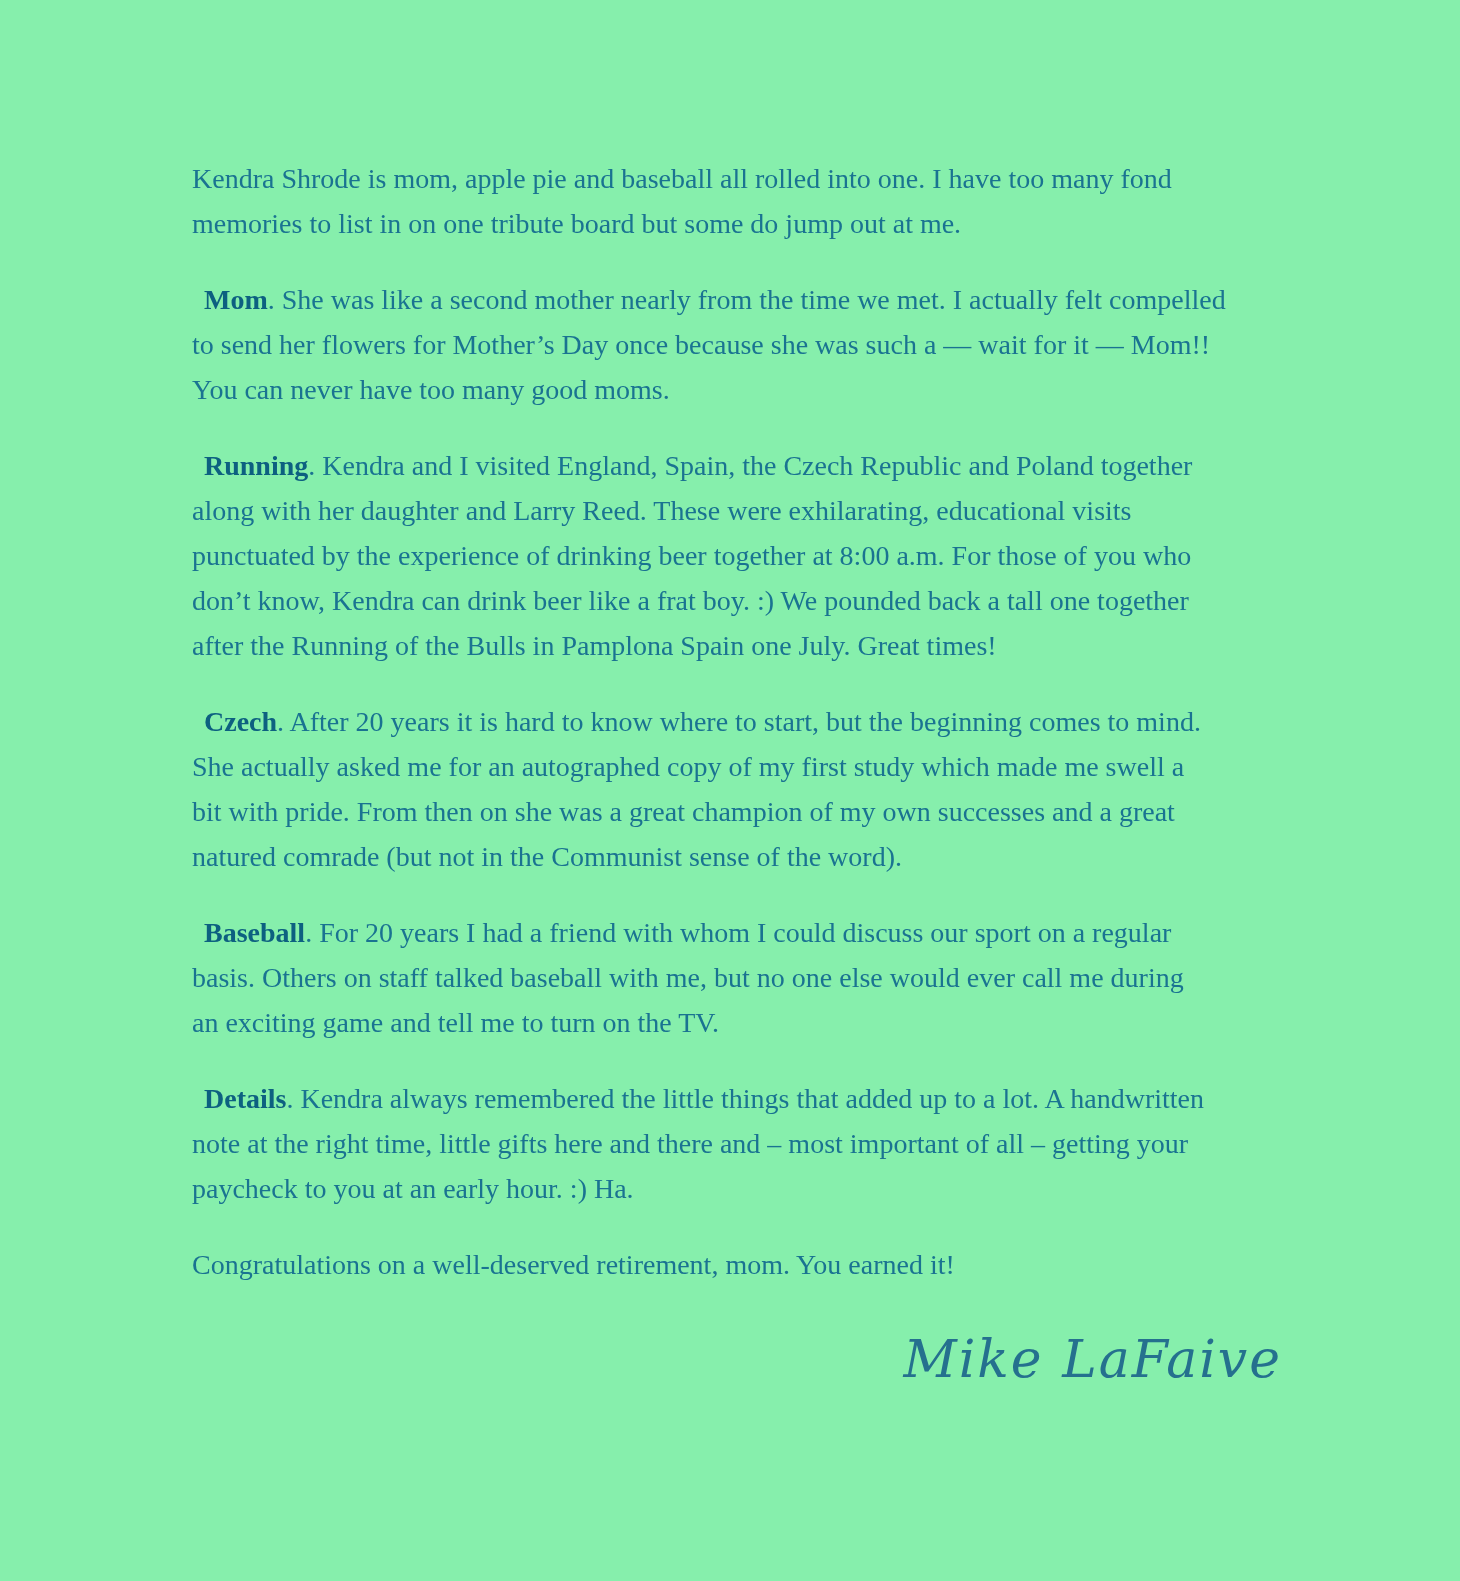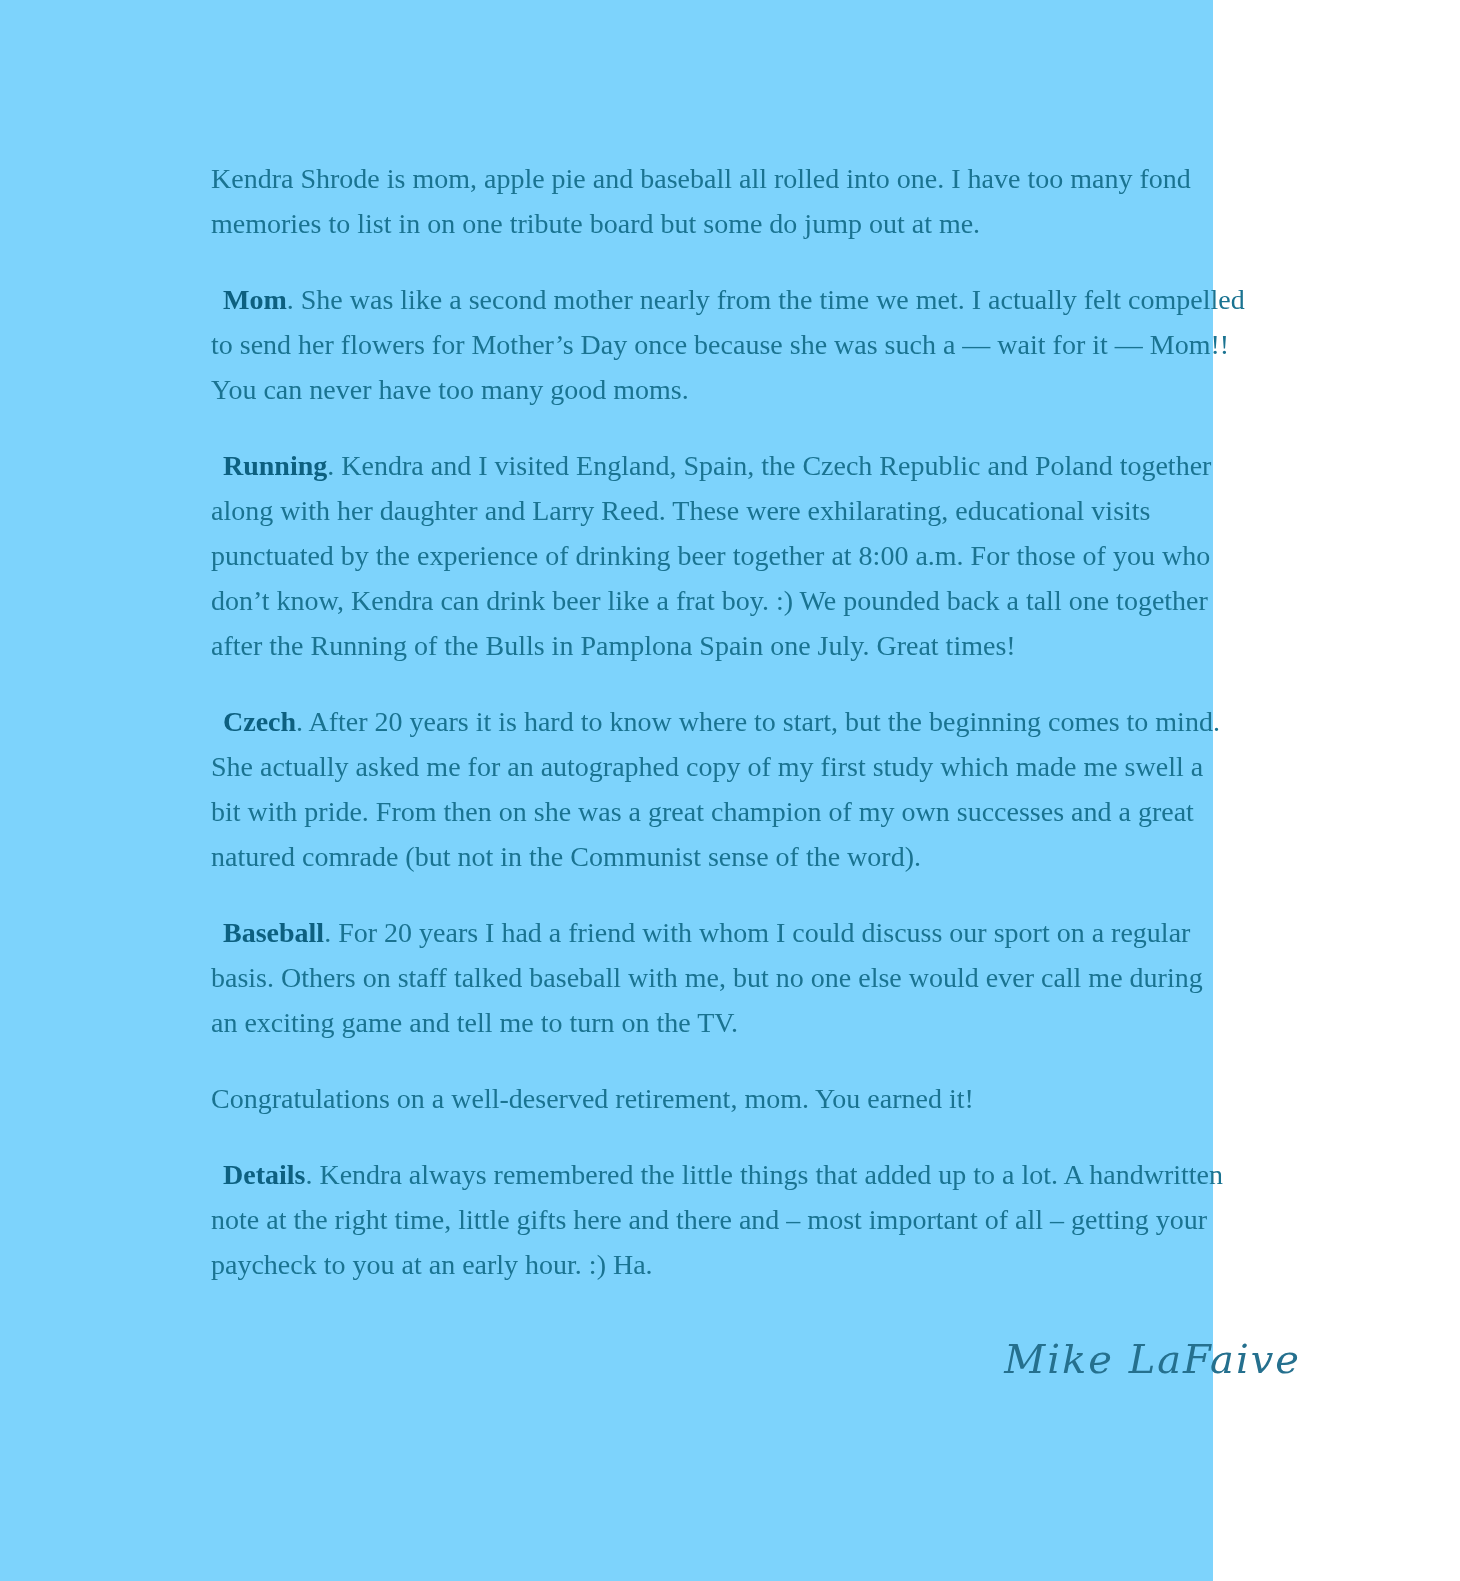--- a/index.html
+++ b/index.html
@@ -6,25 +6,24 @@
     margin: 0;
     padding: 0;
     background: #ffffff;
   }
   body {
     width: 1460px;
     min-height: 1581px;
     position: relative;
   }
   .page {
-    width: 1213px;
+    width: 1460px;
     min-height: 1581px;
-    background: #7dd3fc;
+    background: #86efac;
     box-sizing: border-box;
-    padding-left: 19px;
   }
   .content {
     padding: 156px 0 0 192px;
     width: 1130px;
     font-family: "Liberation Serif", serif;
     font-size: 28px;
     line-height: 45px;
     color: #1a7391;
     box-sizing: content-box;
   }
@@ -36,21 +35,21 @@
     font-weight: bold;
     color: #0d6080;
     margin-left: 12px;
   }
   .para .lead:empty {
     display: none;
   }
   .signature {
     font-family: "DejaVu Serif", serif;
     font-style: italic;
-    font-size: 40px;
+    font-size: 52px;
     line-height: 56px;
     letter-spacing: 2px;
     color: #25708e;
     text-align: right;
     padding-right: 40px;
     margin-top: 44px;
     white-space: normal;
   }
 </style>
 </head>
@@ -68,19 +67,19 @@
 punctuated by the experience of drinking beer together at 8:00 a.m. For those of you who
 don’t know, Kendra can drink beer like a frat boy. :) We pounded back a tall one together
 after the Running of the Bulls in Pamplona Spain one July. Great times!</span></p>
       <p class="para"><strong class="lead">Czech</strong><span>. After 20 years it is hard to know where to start, but the beginning comes to mind.
 She actually asked me for an autographed copy of my first study which made me swell a
 bit with pride. From then on she was a great champion of my own successes and a great
 natured comrade (but not in the Communist sense of the word).</span></p>
       <p class="para"><strong class="lead">Baseball</strong><span>. For 20 years I had a friend with whom I could discuss our sport on a regular
 basis. Others on staff talked baseball with me, but no one else would ever call me during
 an exciting game and tell me to turn on the TV.</span></p>
-      <p class="para"><span>Congratulations on a well-deserved retirement, mom. You earned it!</span></p>
       <p class="para"><strong class="lead">Details</strong><span>. Kendra always remembered the little things that added up to a lot. A handwritten
 note at the right time, little gifts here and there and – most important of all – getting your
 paycheck to you at an early hour. :) Ha.</span></p>
+      <p class="para"><span>Congratulations on a well-deserved retirement, mom. You earned it!</span></p>
     <div class="signature">Mike LaFaive</div>
   </div>
 </div>
 
 </body></html>

